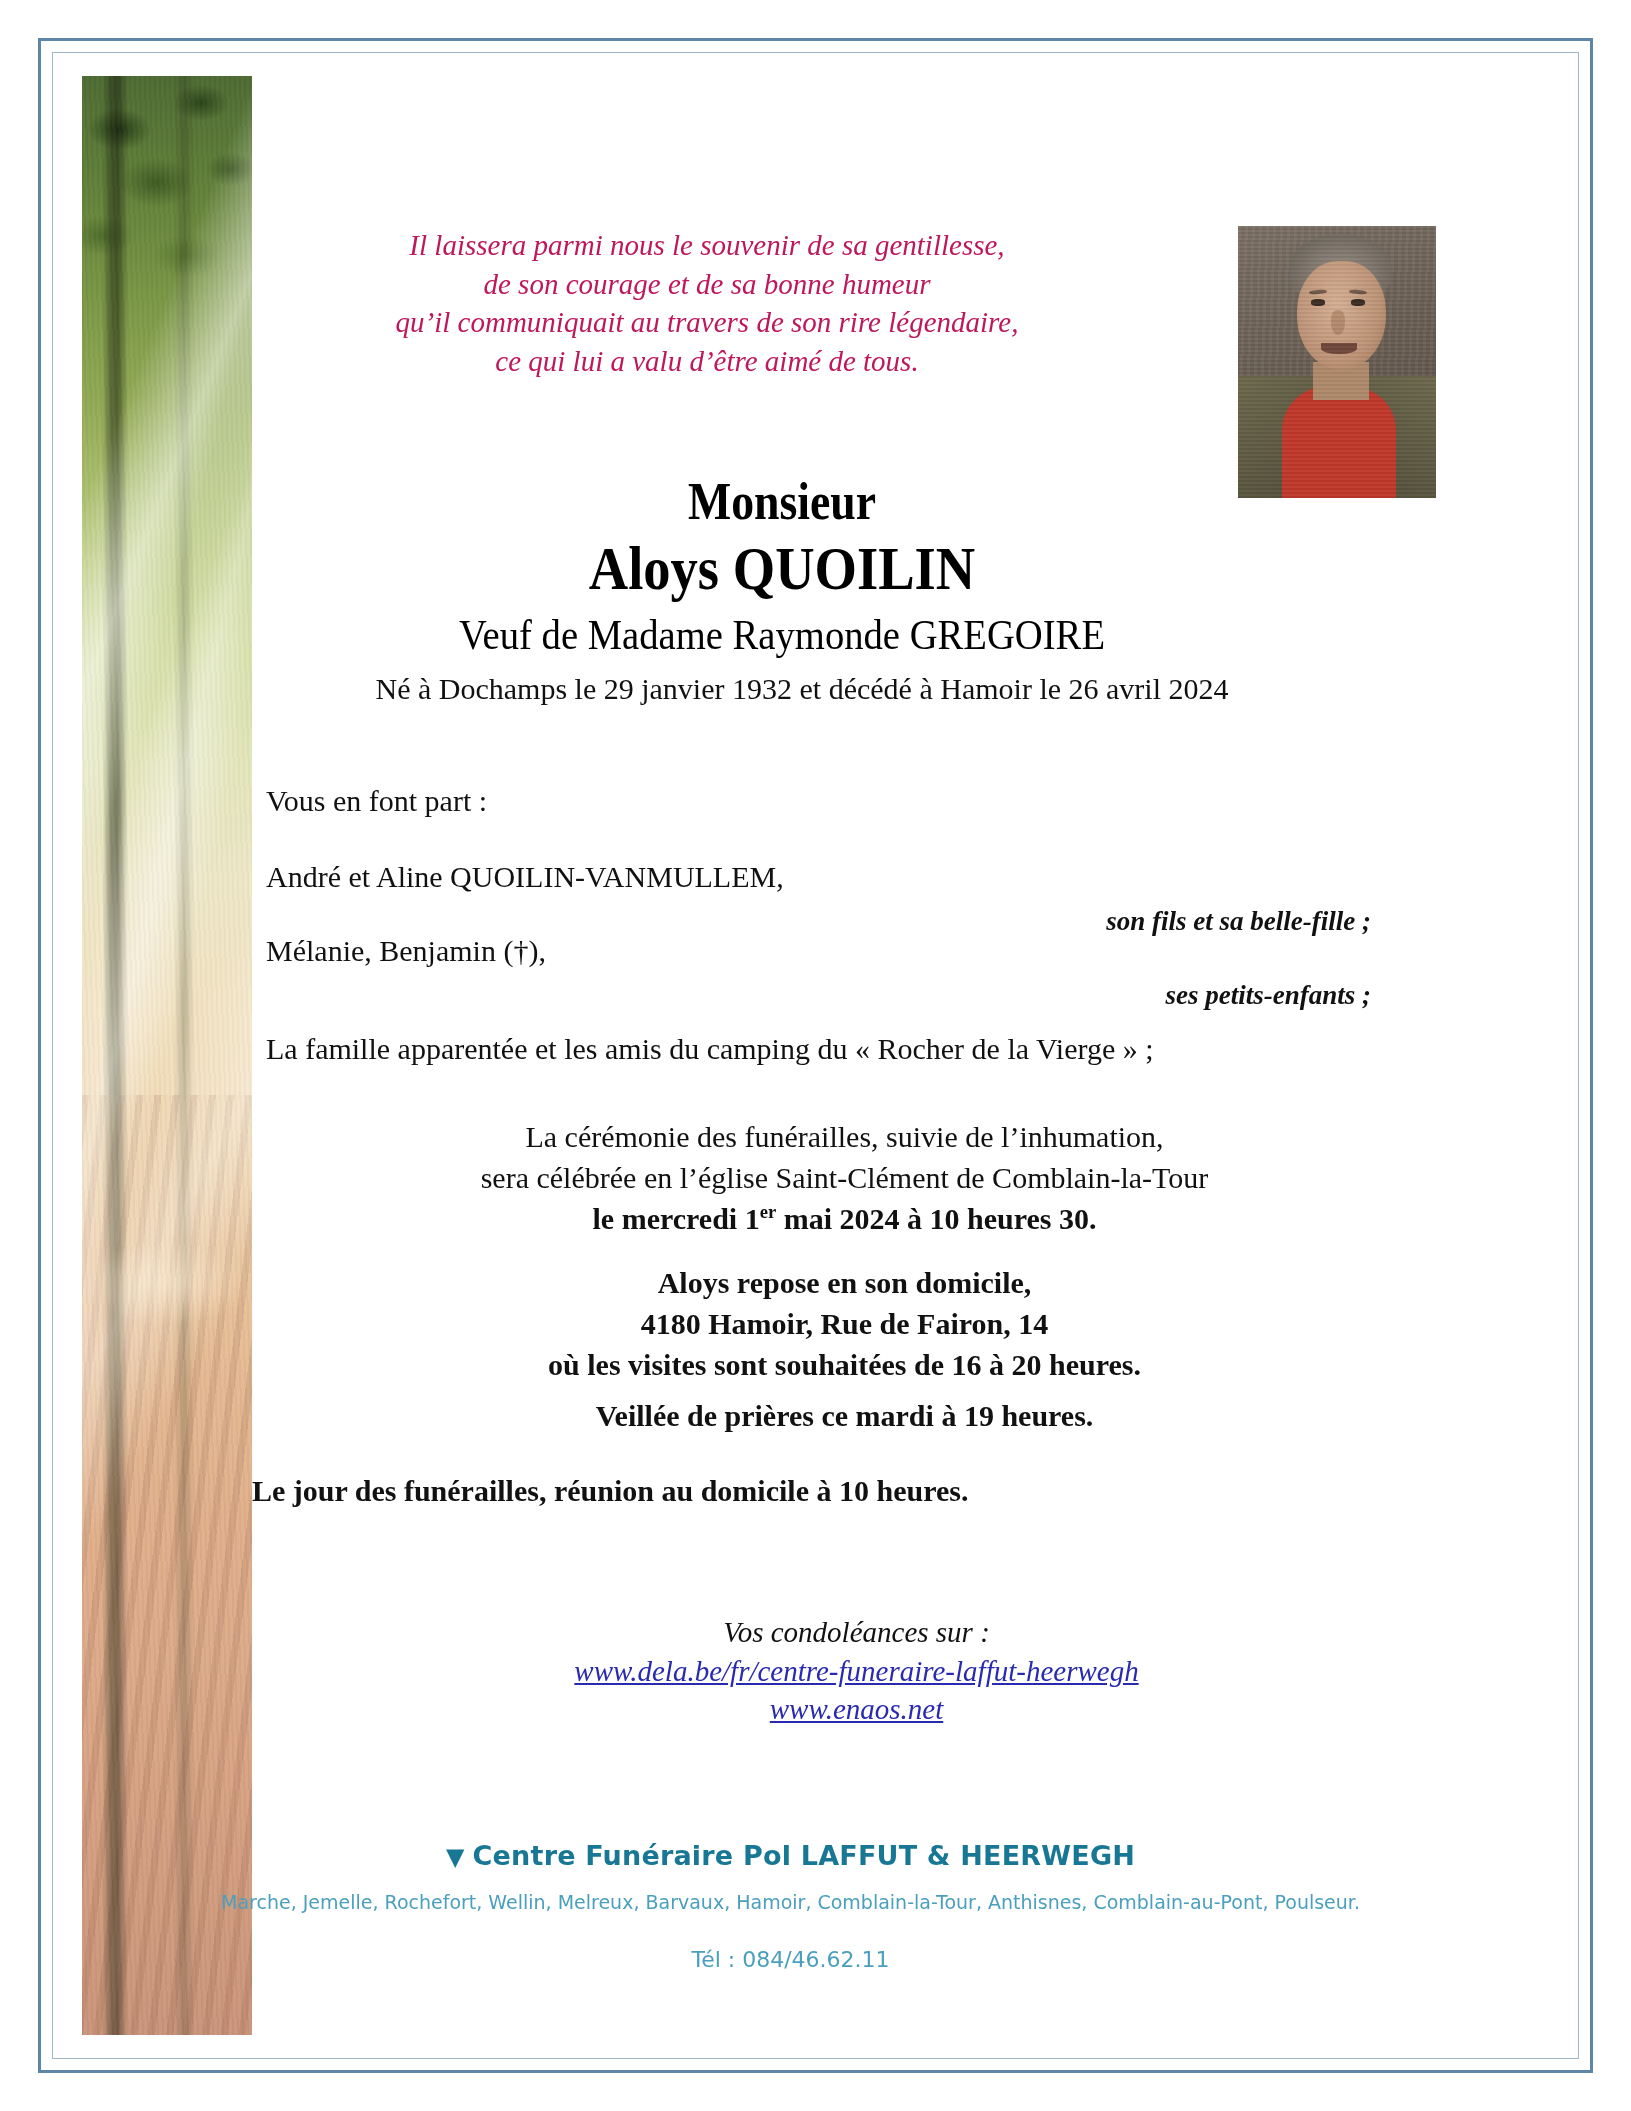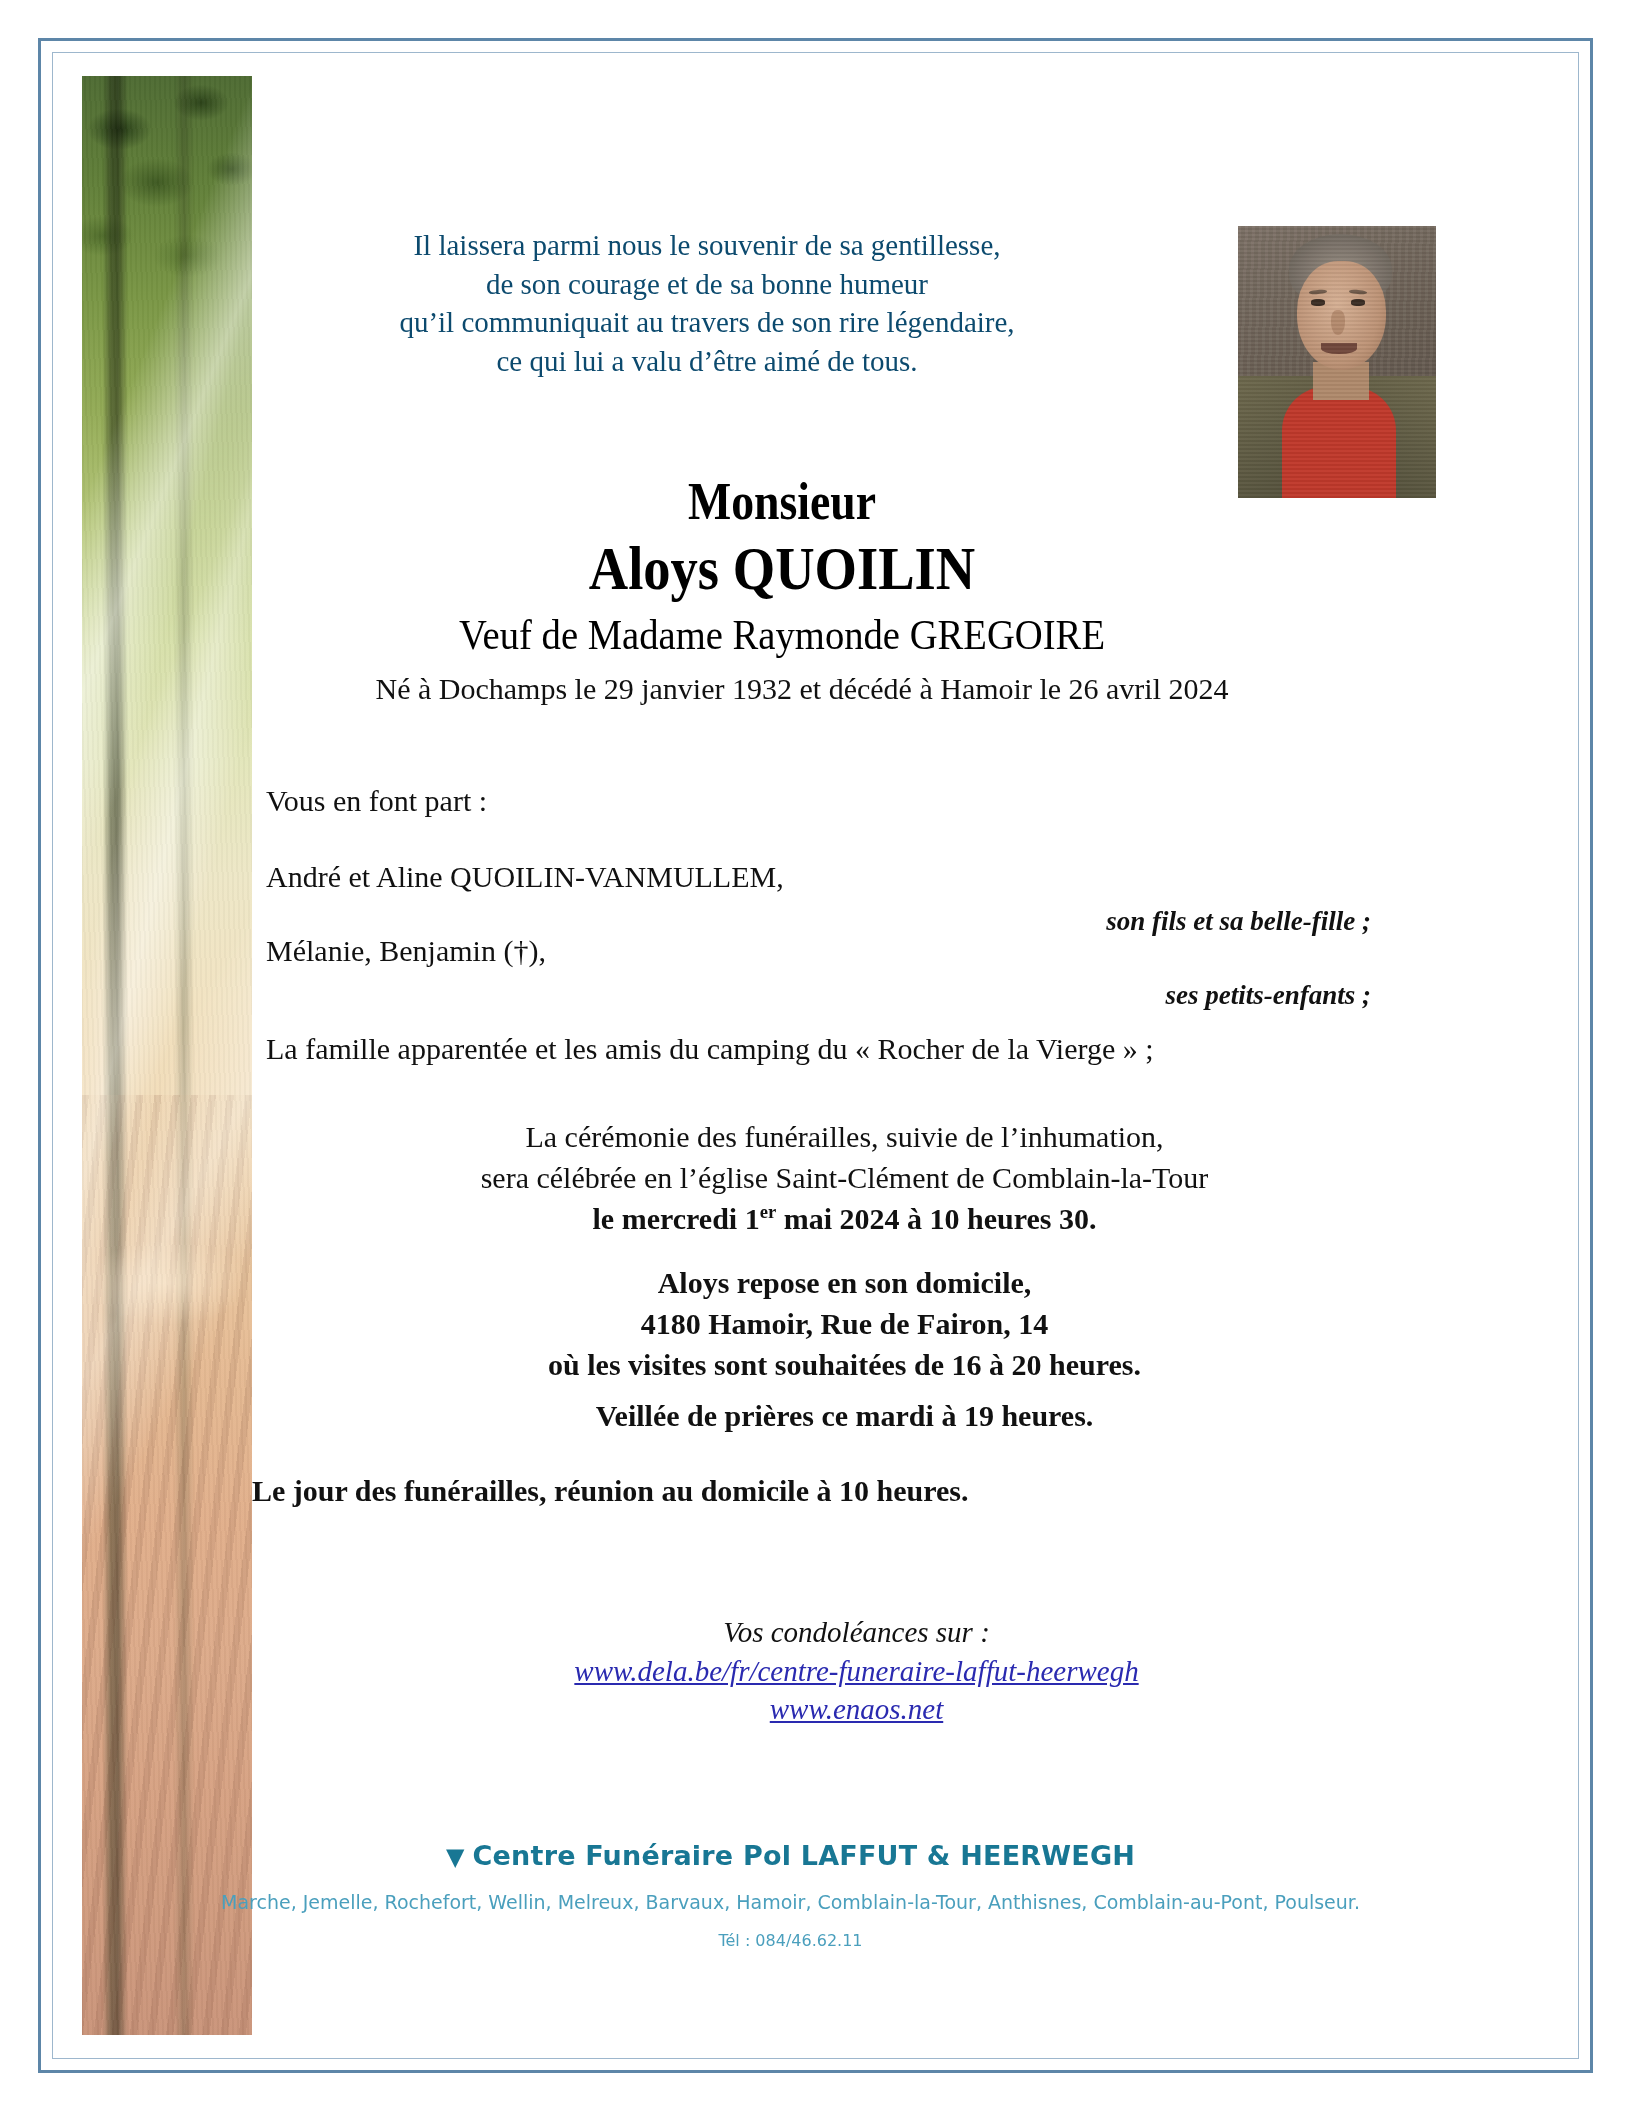--- a/index.html
+++ b/index.html
@@ -216,23 +216,24 @@
     width: 1247px;
     height: 1959px;
   }
 
   .epigraph {
     position: absolute;
     left: 60px;
     top: 150px;
     width: 790px;
     text-align: center;
+    font-style: italic;
     font-size: 29px;
     line-height: 1.33;
-    color: #0c4a6e;
+    color: #be185d;
   }
   .epigraph div { white-space: nowrap; }
 
   .name-block {
     position: absolute;
     left: 0;
     top: 398px;
     width: 1060px;
     text-align: center;
     color: #000;
@@ -399,22 +400,22 @@
     color: #187794;
     font-size: 24px;
     margin-right: 8px;
   }
   .footer-cities {
     margin-top: 20px;
     font-size: 19px;
     color: #4a9fbd;
   }
   .footer-tel {
-    margin-top: 18px;
-    font-size: 16px;
+    margin-top: 34px;
+    font-size: 22px;
     color: #4a9fbd;
   }
 </style>
 </head>
 <body>
 
 <div class="page">
 
   <div class="frame-outer"></div>
   <div class="frame-inner"></div>

